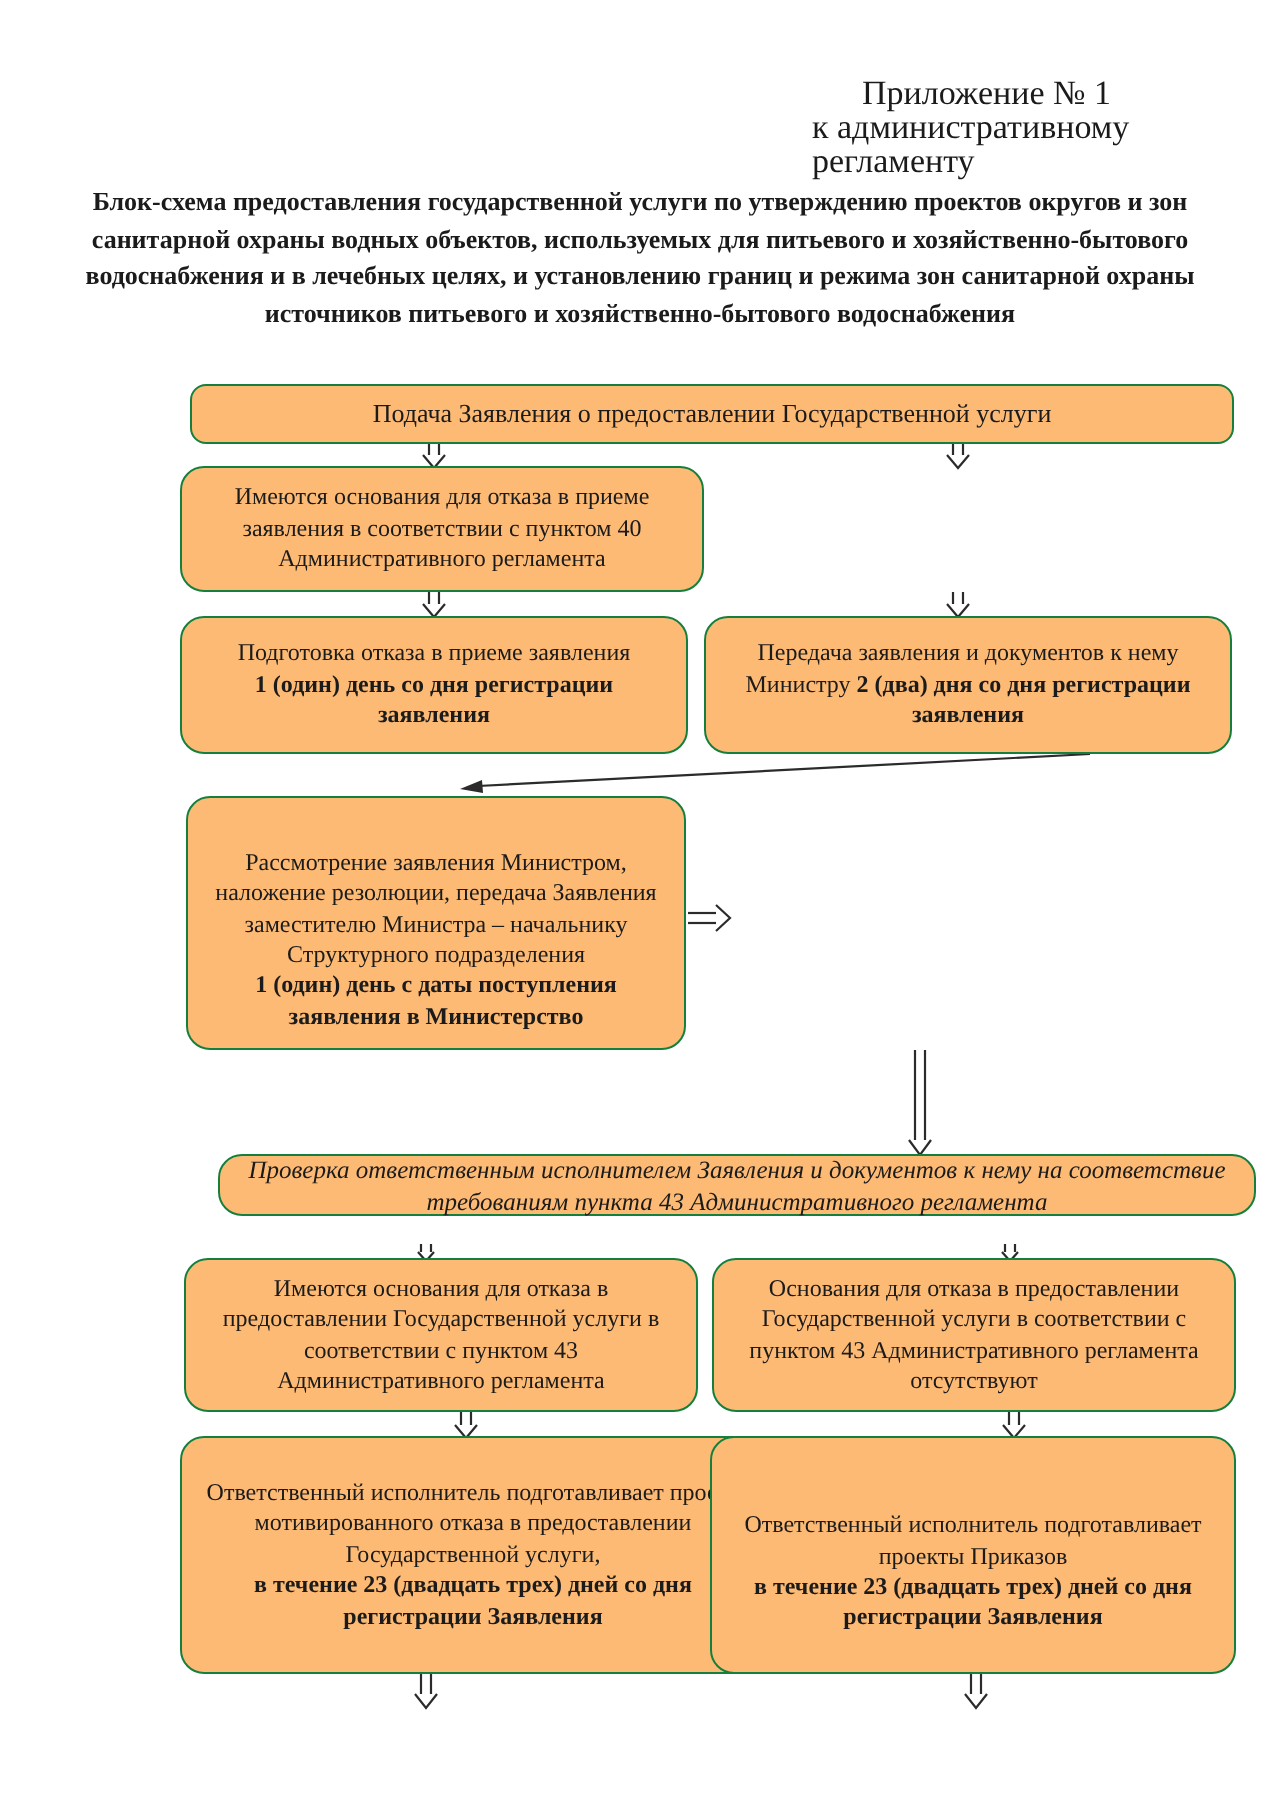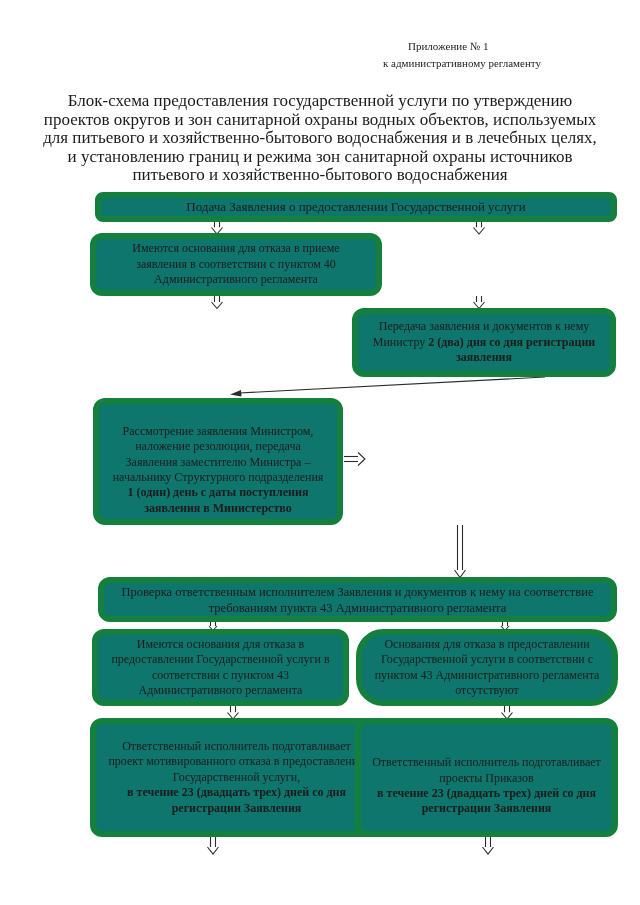--- a/index.html
+++ b/index.html
@@ -1,30 +1,30 @@
 <!DOCTYPE html>
 <html><head>
 <meta charset="utf-8">
 <style>
   html,body { margin:0; padding:0; }
   .page {
     position:relative; width:640px; height:905px; background:#ffffff;
     font-family:"Liberation Serif","DejaVu Serif",serif; color:#1b1b1b;
     overflow:hidden;
   }
-  .annotation { position:absolute; left:383px; top:38px; font-size:11px; line-height:17px; }
+  .annotation { position:absolute; left:406px; top:38px; font-size:17px; line-height:17px; }
   .annotation .ind { padding-left:25px; }
   .doc-title {
     position:absolute; left:40px; top:92px; width:560px;
-    text-align:center; font-size:17px; line-height:18.5px;
+    text-align:center; font-size:13px; line-height:18.5px;font-weight:bold;
   }
   .connectors { position:absolute; left:0; top:0; pointer-events:none; }
   .box {
-    position:absolute; box-sizing:border-box; background:#0f766e;
-    border:6px solid #15803d; border-radius:12px;
+    position:absolute; box-sizing:border-box; background:#fdba74;
+    border:1px solid #15803d; border-radius:12px;
     display:flex; flex-direction:column; align-items:center; justify-content:center;
     text-align:center; font-size:12px; line-height:1.28; padding:3px 10px;
   }
   .box.top-align { justify-content:center; padding-top:20px; }
   .box .bold, .box b { font-weight:bold; }
   .box-a { border-radius:8px; font-size:13px; }
   .box-h { font-size:12.5px; }
 </style>
 </head>
 <body>
@@ -102,45 +102,49 @@
       <line x1="485.5" y1="837" x2="485.5" y2="847"></line>
         <line x1="490.5" y1="837" x2="490.5" y2="847"></line>
       <path d="M482.5,847 L488,854 L493.5,847" fill="#ffffff"></path>
     </g>
   </svg>
 
   <div class="box box-a" style="left:95px; top:192px; width:522px; height:30px;">
     <span>Подача Заявления о предоставлении Государственной услуги</span>
   </div>
 
-  <div class="box" style="left:90px; top:233px; width:292px; height:63px;">
+  <div class="box" style="left:90px; top:233px; width:262px; height:63px;">
     <span>Имеются основания для отказа в приеме заявления в соответствии с пунктом 40 Административного регламента</span>
   </div>
 
 
+  <div class="box" style="left:90px; top:308px; width:254px; height:69px;">
+    <div>Подготовка отказа в приеме заявления</div>
+    <div class="bold">1 (один) день со дня регистрации заявления</div>
+  </div>
 
   <div class="box" style="left:352px; top:308px; width:264px; height:69px;">
     <div><span>Передача заявления и документов к нему Министру</span> <b>2 (два) дня со дня регистрации заявления</b></div>
   </div>
 
   <div class="box top-align" style="left:93px; top:398px; width:250px; height:127px;">
     <div>Рассмотрение заявления Министром, наложение резолюции, передача Заявления заместителю Министра – начальнику Структурного подразделения</div>
     <div class="bold">1 (один) день с даты поступления заявления в Министерство</div>
   </div>
 
 
-  <div class="box box-h" style="left:98px; top:577px; width:519px; height:45px;">
+  <div class="box box-h" style="left:109px; top:577px; width:519px; height:31px;font-style:italic;">
     <span>Проверка ответственным исполнителем Заявления и документов к нему на соответствие требованиям пункта 43 Административного регламента</span>
   </div>
 
   <div class="box" style="left:92px; top:629px; width:257px; height:77px;">
     <span>Имеются основания для отказа в предоставлении Государственной услуги в соответствии с пунктом 43 Административного регламента</span>
   </div>
 
-  <div class="box" style="left:356px; top:629px; width:262px; height:77px;border-radius:27px;">
+  <div class="box" style="left:356px; top:629px; width:262px; height:77px;">
     <span>Основания для отказа в предоставлении Государственной услуги в соответствии с пунктом 43 Административного регламента отсутствуют</span>
   </div>
 
   <div class="box" style="left:90px; top:718px; width:293px; height:119px;">
     <div>Ответственный исполнитель подготавливает проект мотивированного отказа в предоставлении Государственной услуги,</div>
     <div class="bold">в течение 23 (двадцать трех) дней со дня регистрации Заявления</div>
   </div>
 
   <div class="box top-align" style="left:355px; top:718px; width:263px; height:119px;">
     <div>Ответственный исполнитель подготавливает проекты Приказов</div>

